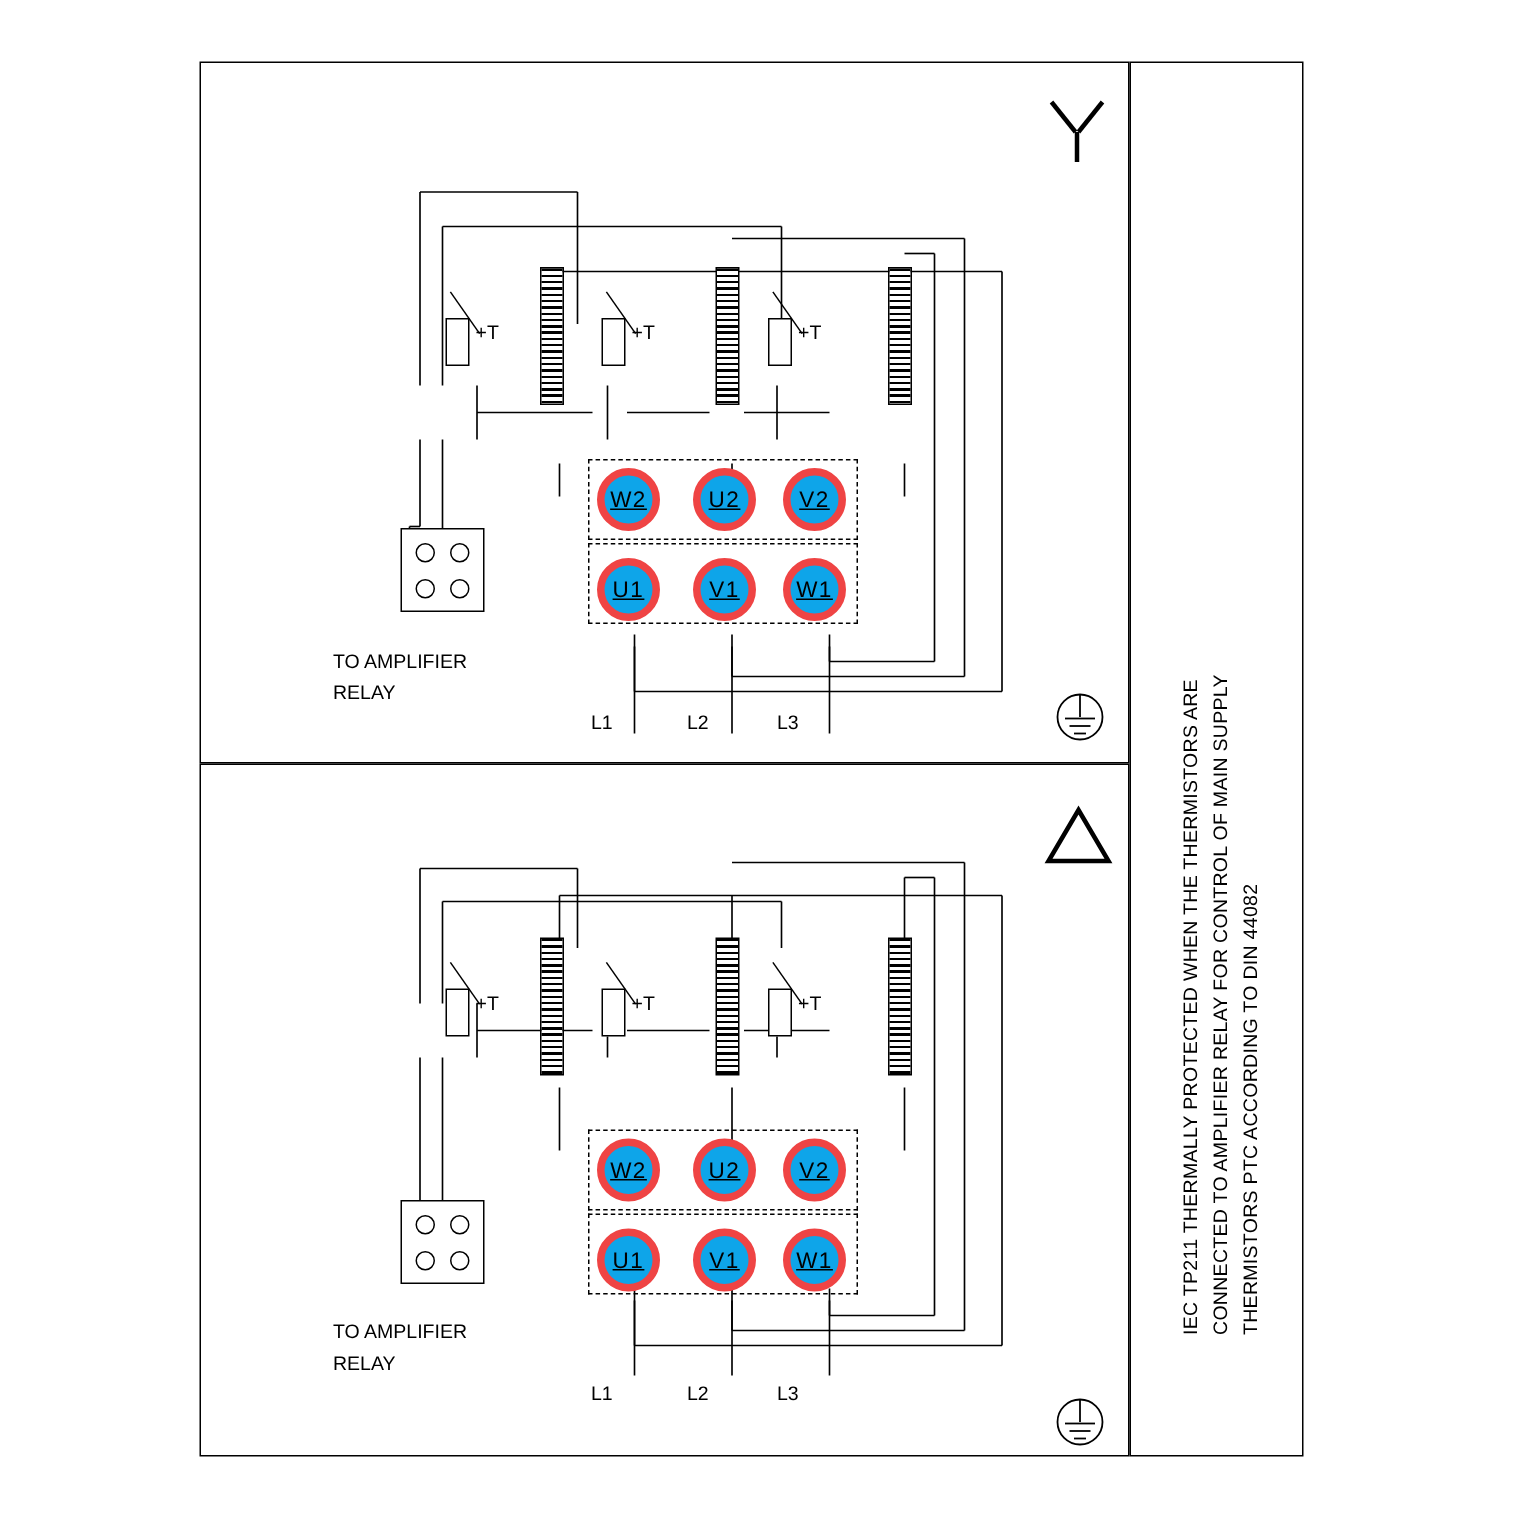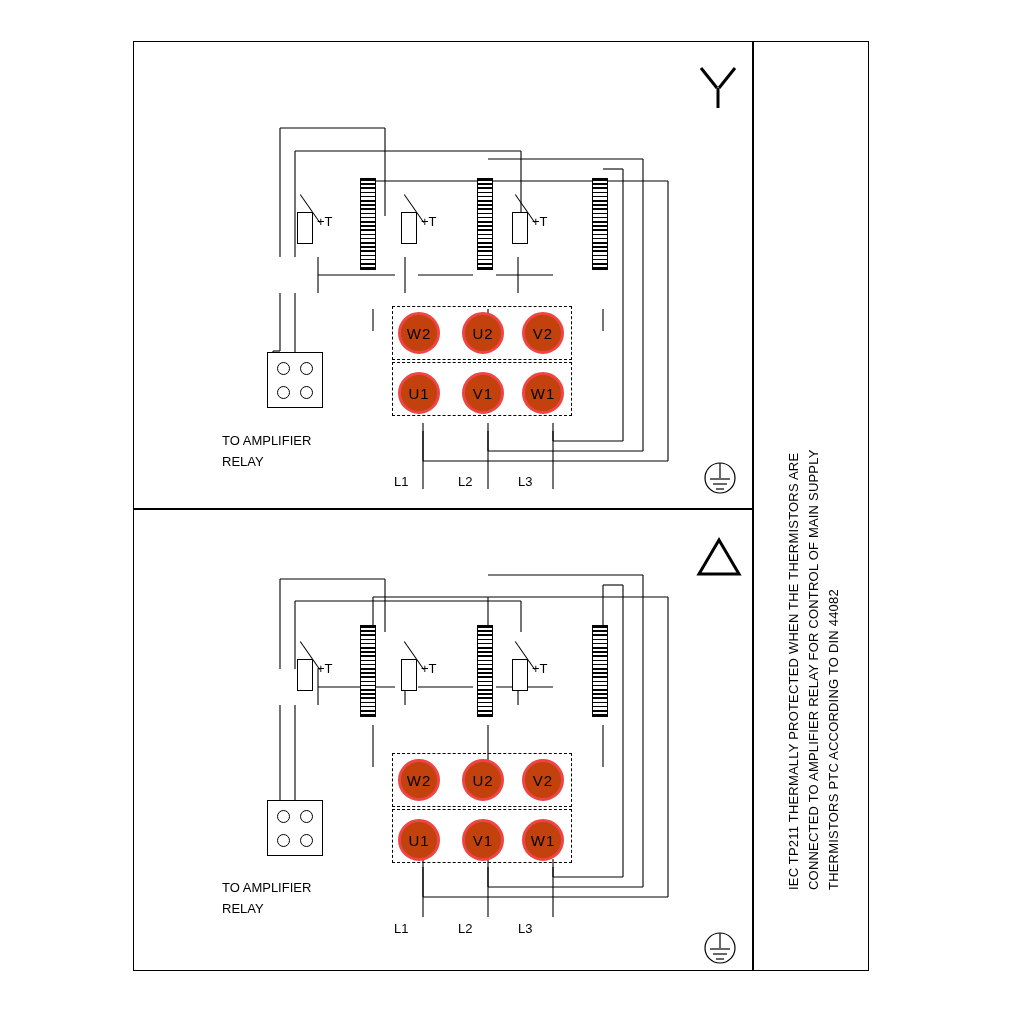--- a/index.html
+++ b/index.html
@@ -2,23 +2,23 @@
 <html><head>
 <meta charset="utf-8">
 <style>
   html,body{margin:0;padding:0;background:#ffffff;}
   body{width:1024px;height:1024px;font-family:"Liberation Sans",sans-serif;color:#000;}
   .sheet{position:absolute;left:0;top:0;width:1024px;height:1024px;}
   .frame{position:absolute;border:1.5px solid #000;box-sizing:border-box;}
   .txt{position:absolute;font-size:13px;line-height:14px;white-space:pre;}
   .coil{position:absolute;border:1px solid #000;box-sizing:border-box;background:
      repeating-linear-gradient(to bottom,#000 0px,#000 1.6px,#fff 1.6px,#fff 4.2px);}
-  .term{position:absolute;border:3px solid #ef4444;border-radius:50%;box-sizing:border-box;
-     background:#c2410c;display:flex;align-items:center;justify-content:center;
-     font-size:15px;letter-spacing:1px;}
+  .term{position:absolute;border:5px solid #ef4444;border-radius:50%;box-sizing:border-box;
+     background:#0ea5e9;display:flex;align-items:center;justify-content:center;
+     font-size:15px;letter-spacing:1px;text-decoration:underline;}
   .dashbox{position:absolute;border:1px dashed #000;box-sizing:border-box;}
   .ptc{position:absolute;border:1px solid #000;box-sizing:border-box;background:#fff;}
   .ptc .slash{position:absolute;left:-5px;top:-5px;width:34px;height:1px;background:#000;
      transform:rotate(55deg);transform-origin:center;}
   .conn{position:absolute;border:1.2px solid #000;box-sizing:border-box;background:#fff;}
   .dot{position:absolute;border:1px solid #000;border-radius:50%;box-sizing:border-box;background:#fff;}
   .vtext{position:absolute;transform:rotate(-90deg);transform-origin:left top;white-space:pre;
      font-size:13px;letter-spacing:.2px;}
   svg{position:absolute;overflow:visible;}
 </style>

